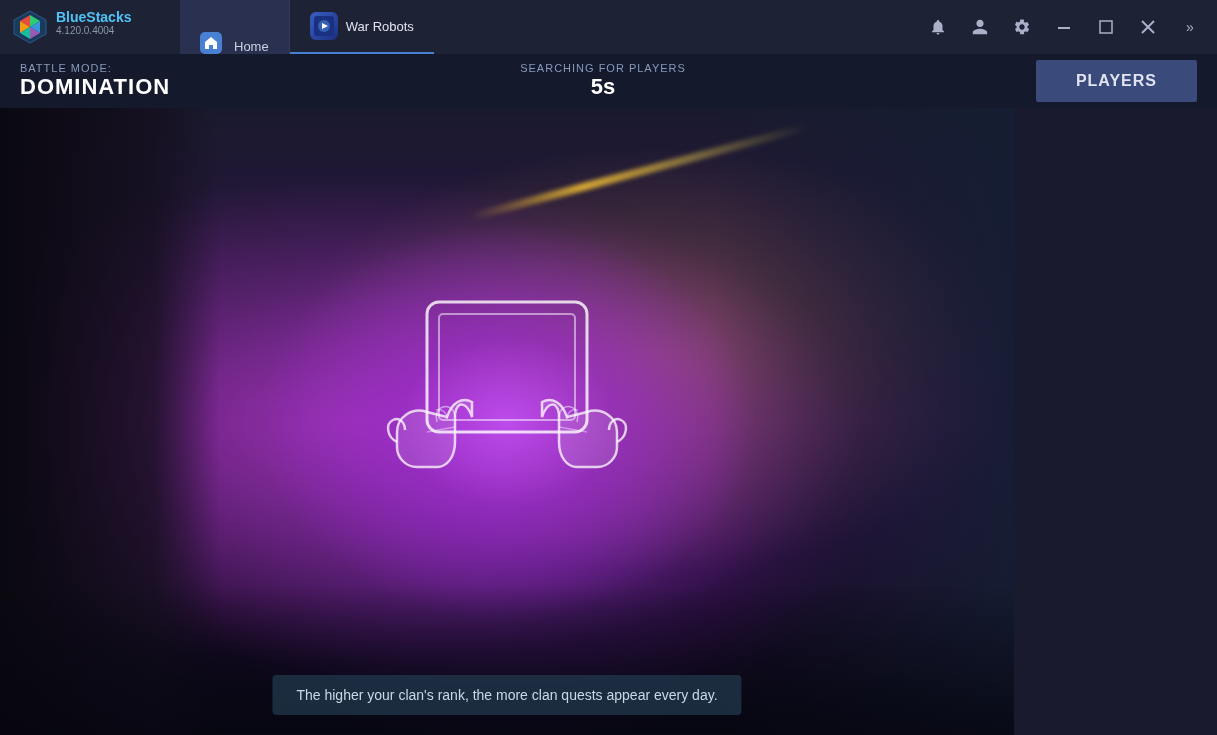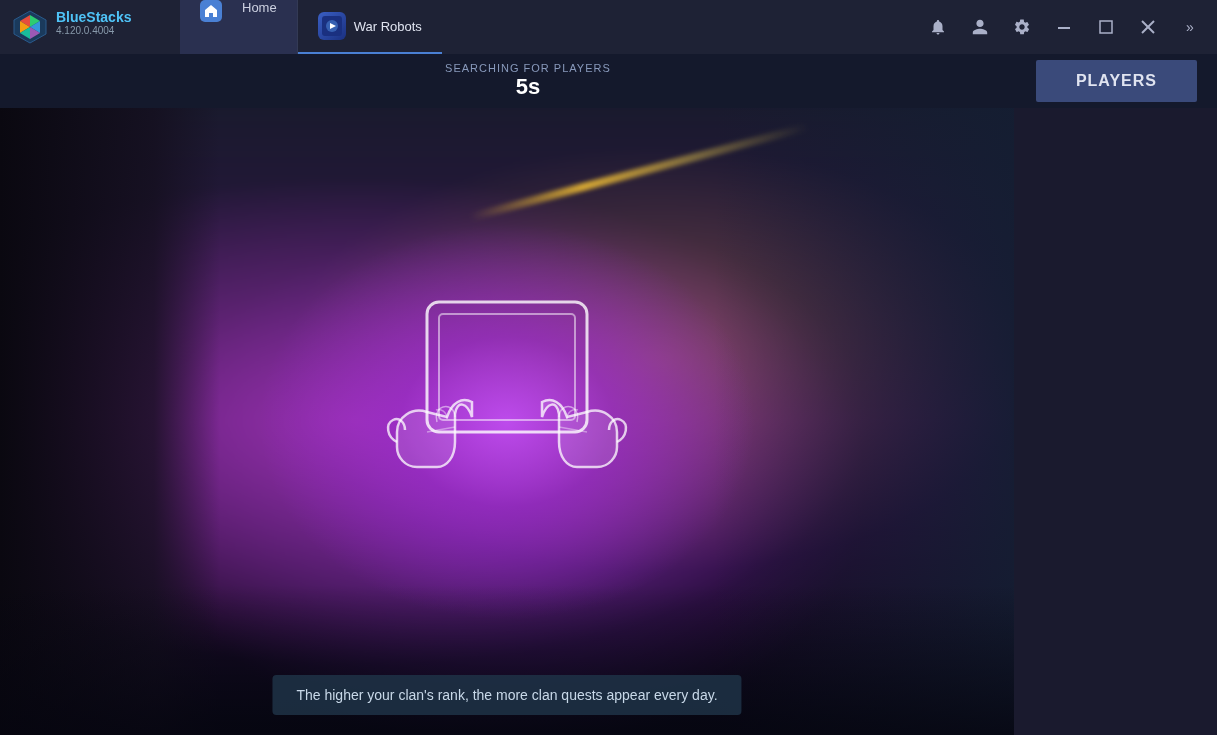--- a/index.html
+++ b/index.html
@@ -32,22 +32,22 @@
       color: #4fc3f7;
       font-size: 14px;
       font-weight: bold;
     }
     .logo-version {
       color: #8899aa;
       font-size: 10px;
     }
     .tab-home {
       display: flex;
-      align-items: flex-start;
-      gap: 20px;
+      align-items: flex-end;
+      gap: 12px;
       padding: 0 20px;
       height: 100%;
       background: #2a3050;
       color: #ccd0e0;
       font-size: 13px;
       border-right: 1px solid #333a55;
     }
     .home-icon-sq {
       width: 22px;
       height: 22px;
@@ -318,20 +318,24 @@
         <line x1="13" y1="1" x2="1" y2="13" stroke="#aab0c8" stroke-width="2"></line>
       </svg>
     </div>
     <div class="tb-btn">
       <span style="color:#aab0c8;font-size:14px;">»</span>
     </div>
   </div>
 </div>
 
 <div class="game-bar">
+  <div class="battle-mode">
+    <span class="battle-mode-label">BATTLE MODE:</span>
+    <span class="battle-mode-value">DOMINATION</span>
+  </div>
   <div class="search-info">
     <span class="search-label">SEARCHING FOR PLAYERS</span>
     <span class="search-timer">5s</span>
   </div>
   <button class="cancel-btn">PLAYERS</button>
 </div>
 
 <div class="game-area">
   <div class="bg-scene"></div>
   <div class="bg-left"></div>

